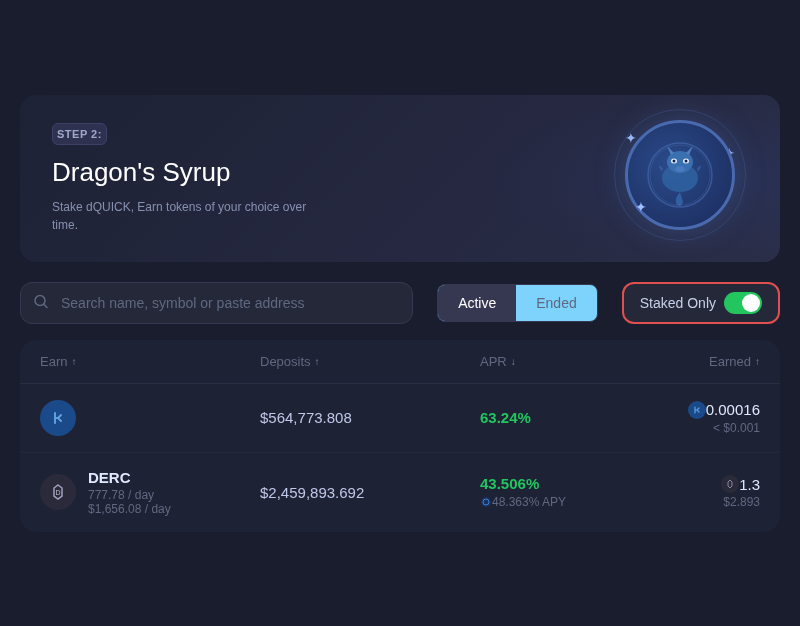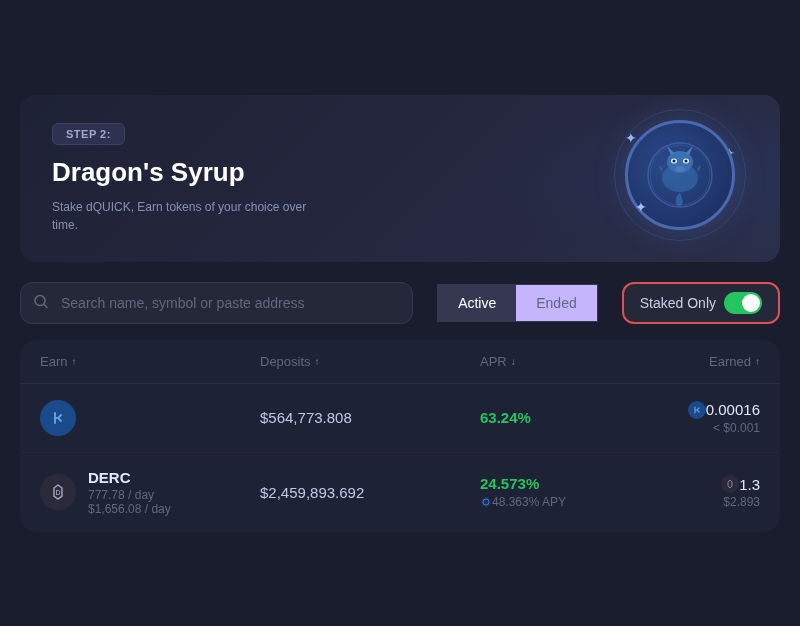--- a/index.html
+++ b/index.html
@@ -34,30 +34,30 @@
     .hero-content {
       flex: 1;
       z-index: 1;
     }
     .step-badge {
       background: #2e3250;
       border: 1px solid #3d4166;
       color: #a0a8c8;
       font-size: 11px;
       font-weight: 700;
-      padding: 4px 13px;
+      padding: 4px 4px;
       border-radius: 6px;
       display: inline-block;
       margin-bottom: 12px;
       letter-spacing: 0.5px;
     }
     .hero-title {
       color: #ffffff;
       font-size: 26px;
-      font-weight: 700;
+      font-weight: 400;
       margin-bottom: 10px;
     }
     .hero-subtitle {
       color: #8890b0;
       font-size: 12px;
       line-height: 1.5;
       max-width: 280px;
     }
     .hero-dragon {
       position: absolute;
@@ -132,23 +132,23 @@
       border: 1px solid #353850;
       border-radius: 12px;
       padding: 12px 16px 12px 40px;
       color: #a0a8c8;
       font-size: 14px;
       outline: none;
     }
     .search-input::placeholder { color: #606880; }
     .tab-group {
       display: flex;
-      background: #c4b5fd;
+      background: #7dd3fc;
       border: 1px solid #353850;
-      border-radius: 0;
+      border-radius: 8px;
       overflow: hidden;
     }
     .tab-btn {
       padding: 10px 20px;
       font-size: 14px;
       font-weight: 500;
       cursor: pointer;
       border: none;
       background: transparent;
       color: #606880;
@@ -438,21 +438,21 @@
           </svg>
         </div>
         <div class="earn-info">
           <div class="token-name">DERC</div>
           <div class="token-rate">777.78 / day</div>
           <div class="token-usd">$1,656.08 / day</div>
         </div>
       </div>
       <div class="deposits-col">$2,459,893.692</div>
       <div class="apr-col">
-        <div class="apr-value">24.573%</div>
+        <div class="apr-value">43.506%</div>
         <div class="apy-value">
           <svg width="12" height="12" viewBox="0 0 12 12">
             <circle cx="6" cy="6" r="5" fill="#1a3060"></circle>
             <circle cx="6" cy="6" r="3" fill="none" stroke="#4080c0" stroke-width="1"></circle>
           </svg>
           <span>48.363% APY</span>
         </div>
       </div>
       <div class="earned-col">
         <div class="earned-row">

